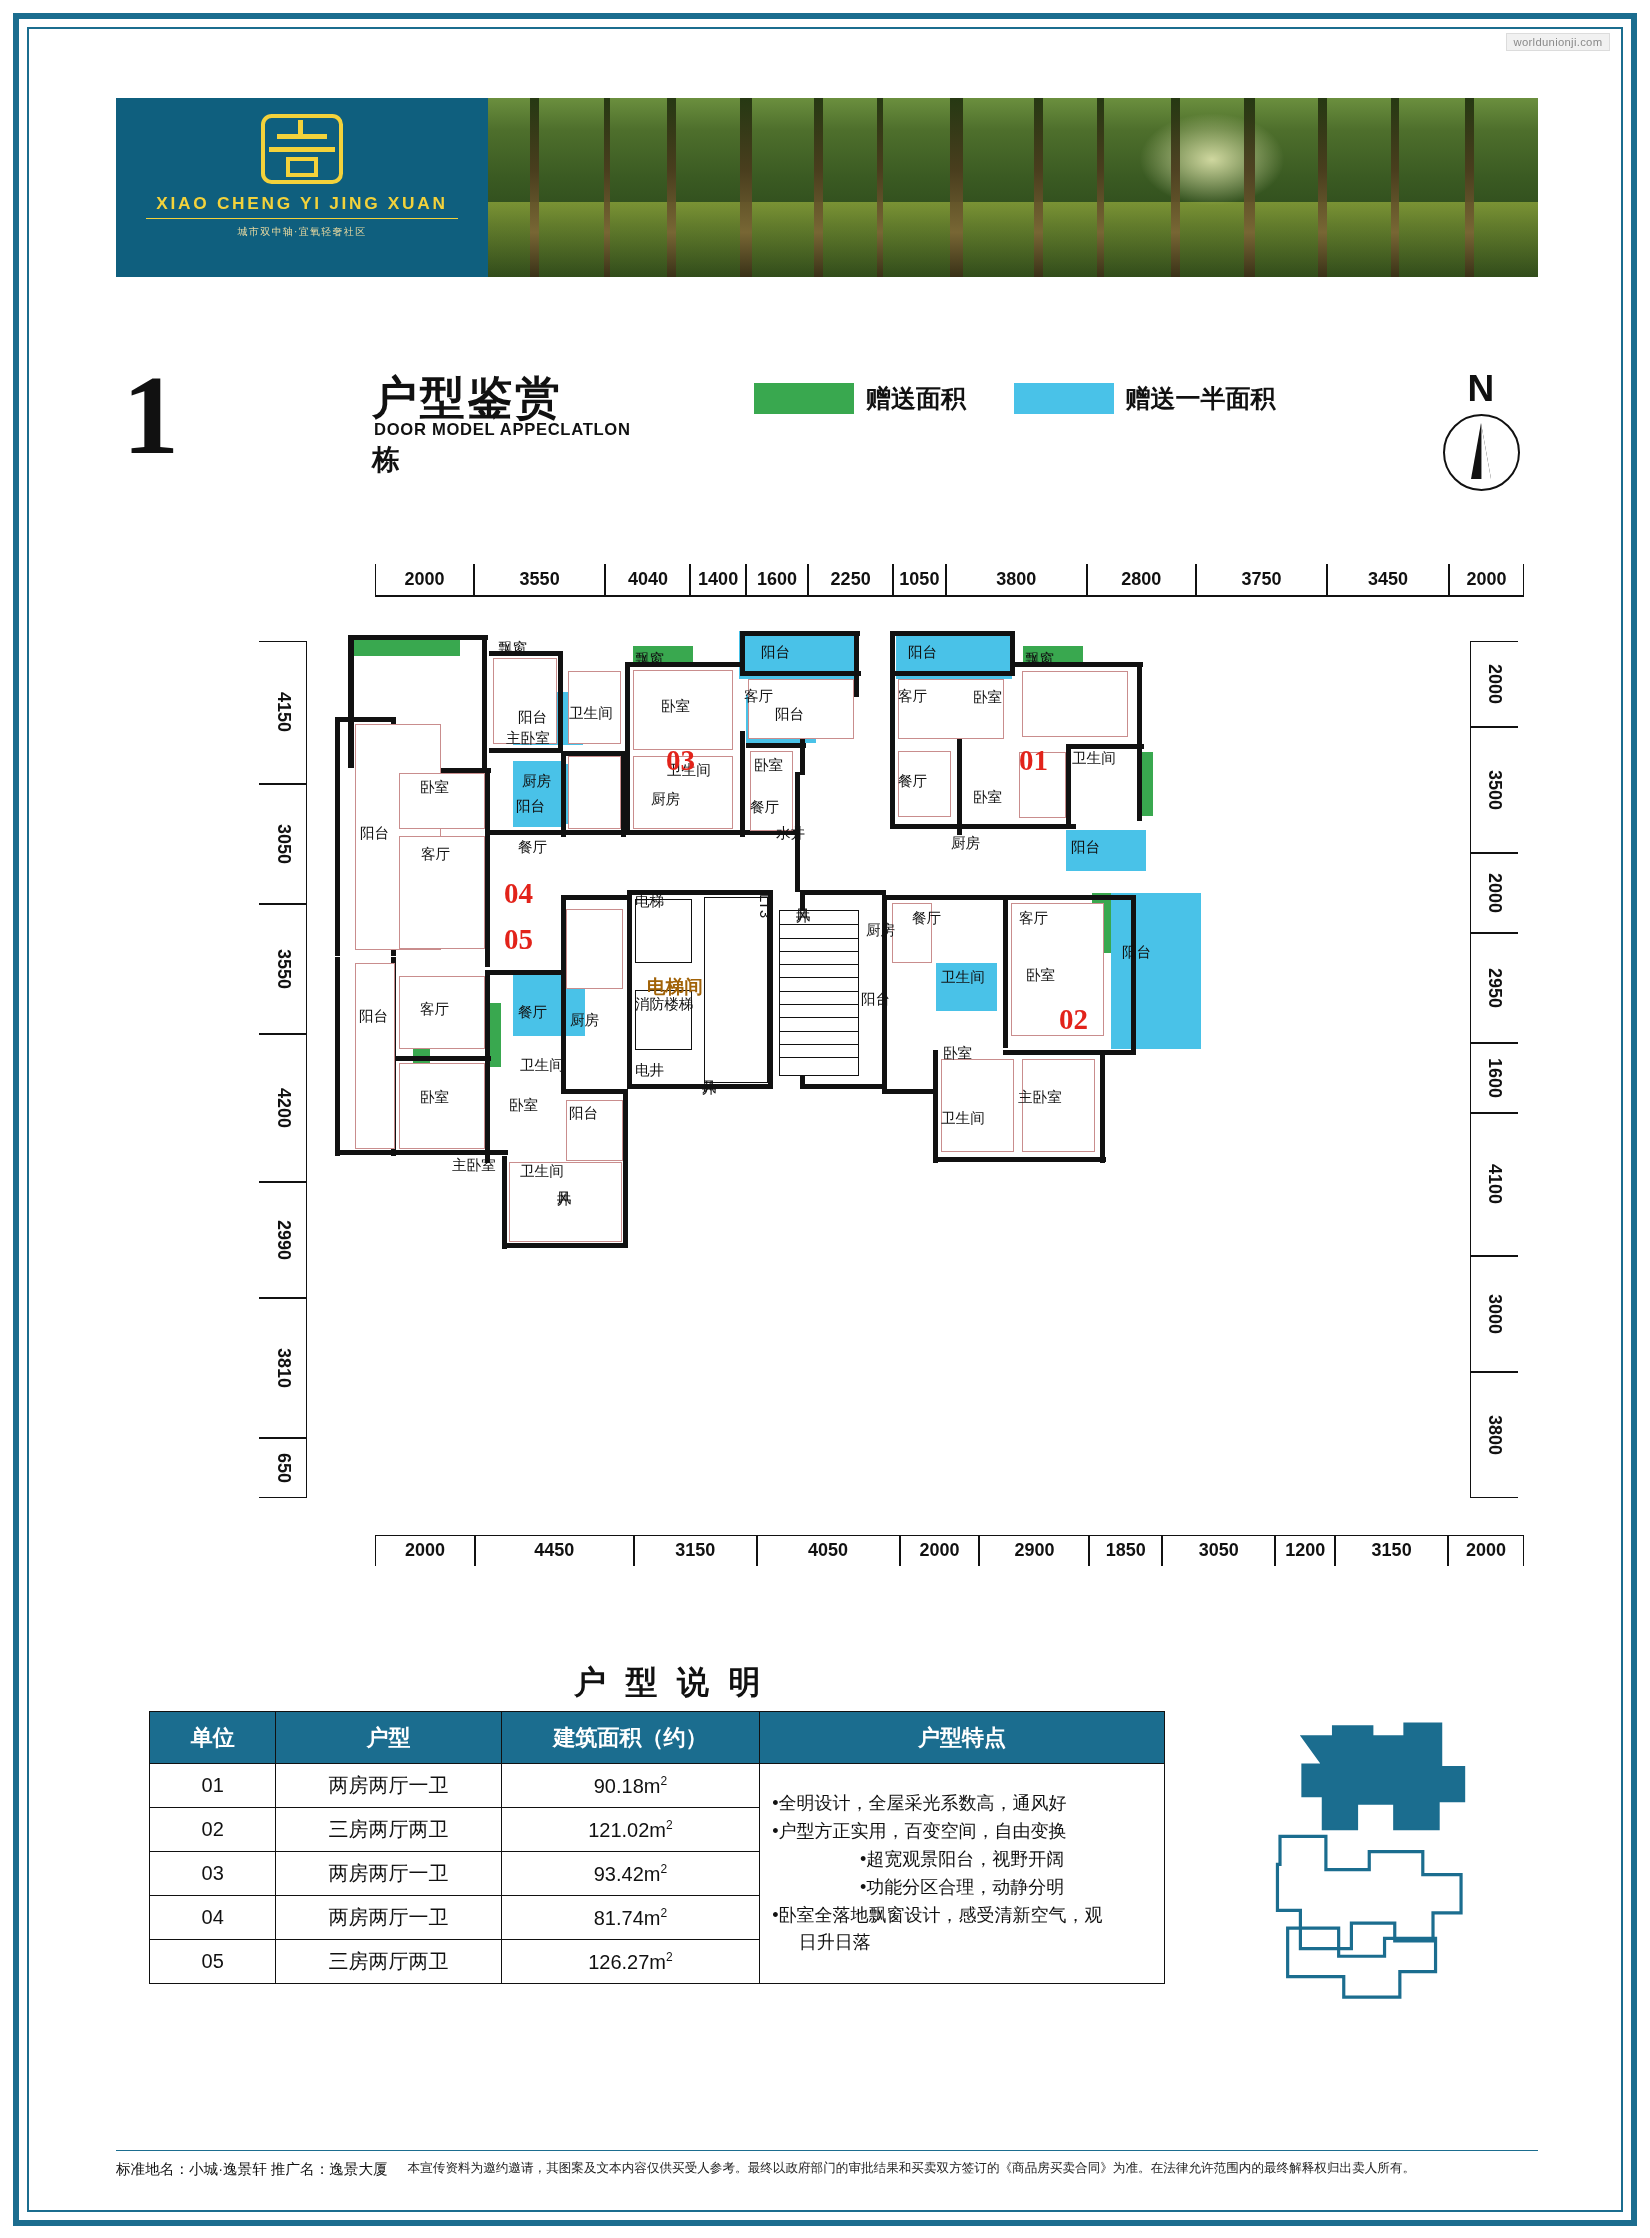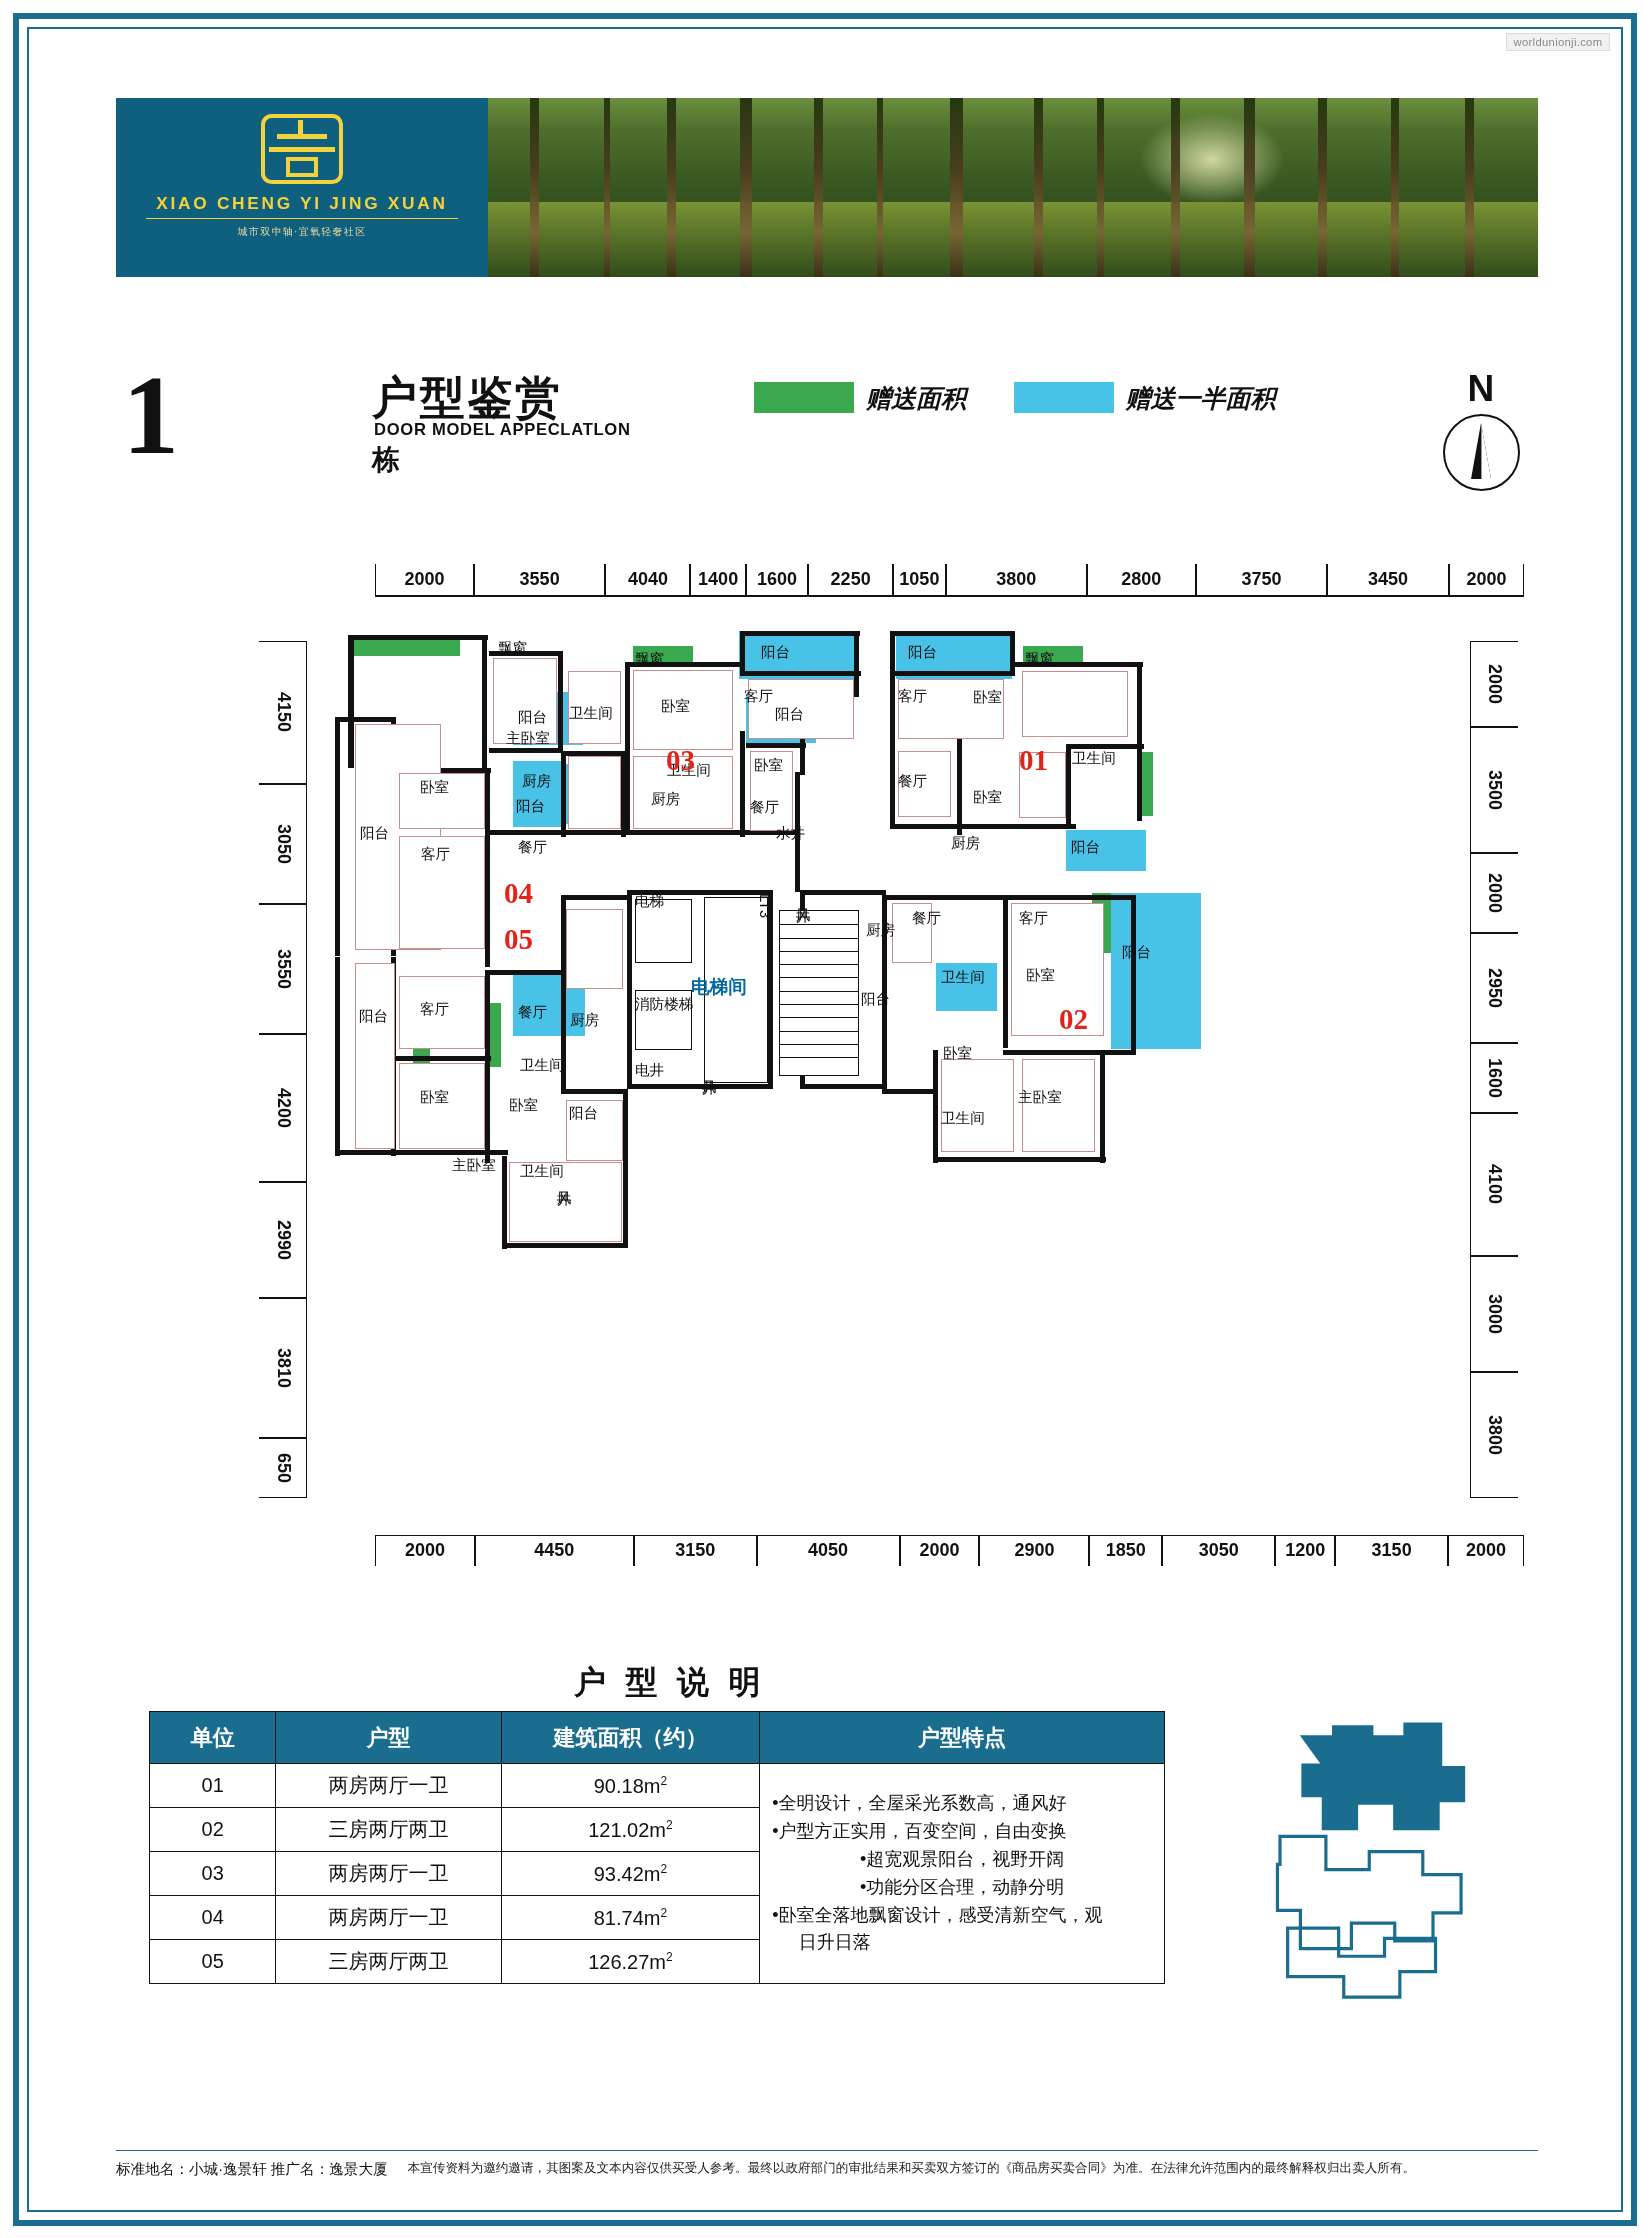--- a/index.html
+++ b/index.html
@@ -89,21 +89,21 @@
     font-family:"Liberation Serif", serif;
   }
   .dong{position:absolute;left:256px;top:66px;font-size:28px;font-weight:bold;}
   .title-cn{position:absolute;left:256px;top:-6.6px;font-size:45px;font-weight:bold;letter-spacing:2.7px;}
   .title-en{position:absolute;left:258px;top:45px;font-size:16.6px;letter-spacing:0.7px;font-weight:bold;}
   .legend{position:absolute;left:638px;top:6.6px;display:flex;align-items:center;gap:14.6px;}
   .legend .sw{width:100px;height:31px;display:inline-block;}
   .legend .sw.green{background:#39a84f;}
   .legend .sw.blue{background:#49c2e8;}
   .legend .lb{font-size:25px;font-weight:bold;}
-  .legend .grp{display:flex;align-items:flex-start;gap:12px;margin-right:33px;font-style:italic;}
+  .legend .grp{display:flex;align-items:center;gap:12px;margin-right:33px;}
   .northbox{position:absolute;right:6.6px;top:-6.6px;width:100px;text-align:center;}
   .northbox .nlet{font-size:37px;font-weight:bold;letter-spacing:1.3px;}
   .northbox .circ{width:73px;height:73px;border:2px solid #111;border-radius:50%;margin:4px auto 0;position:relative;}
   .northbox .needle{position:absolute;left:50%;top:6.6px;width:0;height:0;transform:translateX(-50%);
      border-left:10.6px solid transparent;border-right:10.6px solid transparent;border-bottom:56px solid #111;}
   .northbox .needle2{position:absolute;left:50%;top:6.6px;width:0;height:0;transform:translateX(-50%);
      border-left:10.6px solid transparent;border-right:10.6px solid transparent;border-bottom:56px solid #fff;
      clip-path:polygon(50% 0,100% 100%,50% 100%);}
   
   .planarea{position:absolute;left:116px;top:551px;width:1422px;height:1096px;}
@@ -130,21 +130,21 @@
 
   .plan{
     position:absolute;left:219px;top:80px;width:1149px;height:884px;
   }
   .wall{position:absolute;background:#111;}
   .room{position:absolute;border:1.3px solid #c98d8d;box-sizing:border-box;background:#fff;}
   .rlabel{position:absolute;font-size:14.6px;color:#111;white-space:nowrap;}
   .gfill{position:absolute;background:#39a84f;}
   .bfill{position:absolute;background:#49c2e8;}
   .unitno{position:absolute;font-size:29px;font-weight:bold;color:#e2231a;font-family:"Liberation Serif",serif;}
-  .redtxt{position:absolute;font-size:18.6px;font-weight:bold;color:#0369a1;margin-left:44px;}
+  .redtxt{position:absolute;font-size:18.6px;font-weight:bold;color:#a16207;}
   .stair{position:absolute;border:1.3px solid #111;box-sizing:border-box;background:#fff;}
   .stair i{position:absolute;left:0;right:0;height:0.7px;background:#111;}
   
   .botsec{position:absolute;left:116px;top:1661px;width:1422px;height:425px;}
   .sec-title{position:absolute;left:458px;top:0;font-size:32px;font-weight:bold;letter-spacing:5.3px;}
   table.spec{
     position:absolute;left:33px;top:50px;border-collapse:collapse;width:1016px;
     background:#fff;
   }
   table.spec th, table.spec td{

